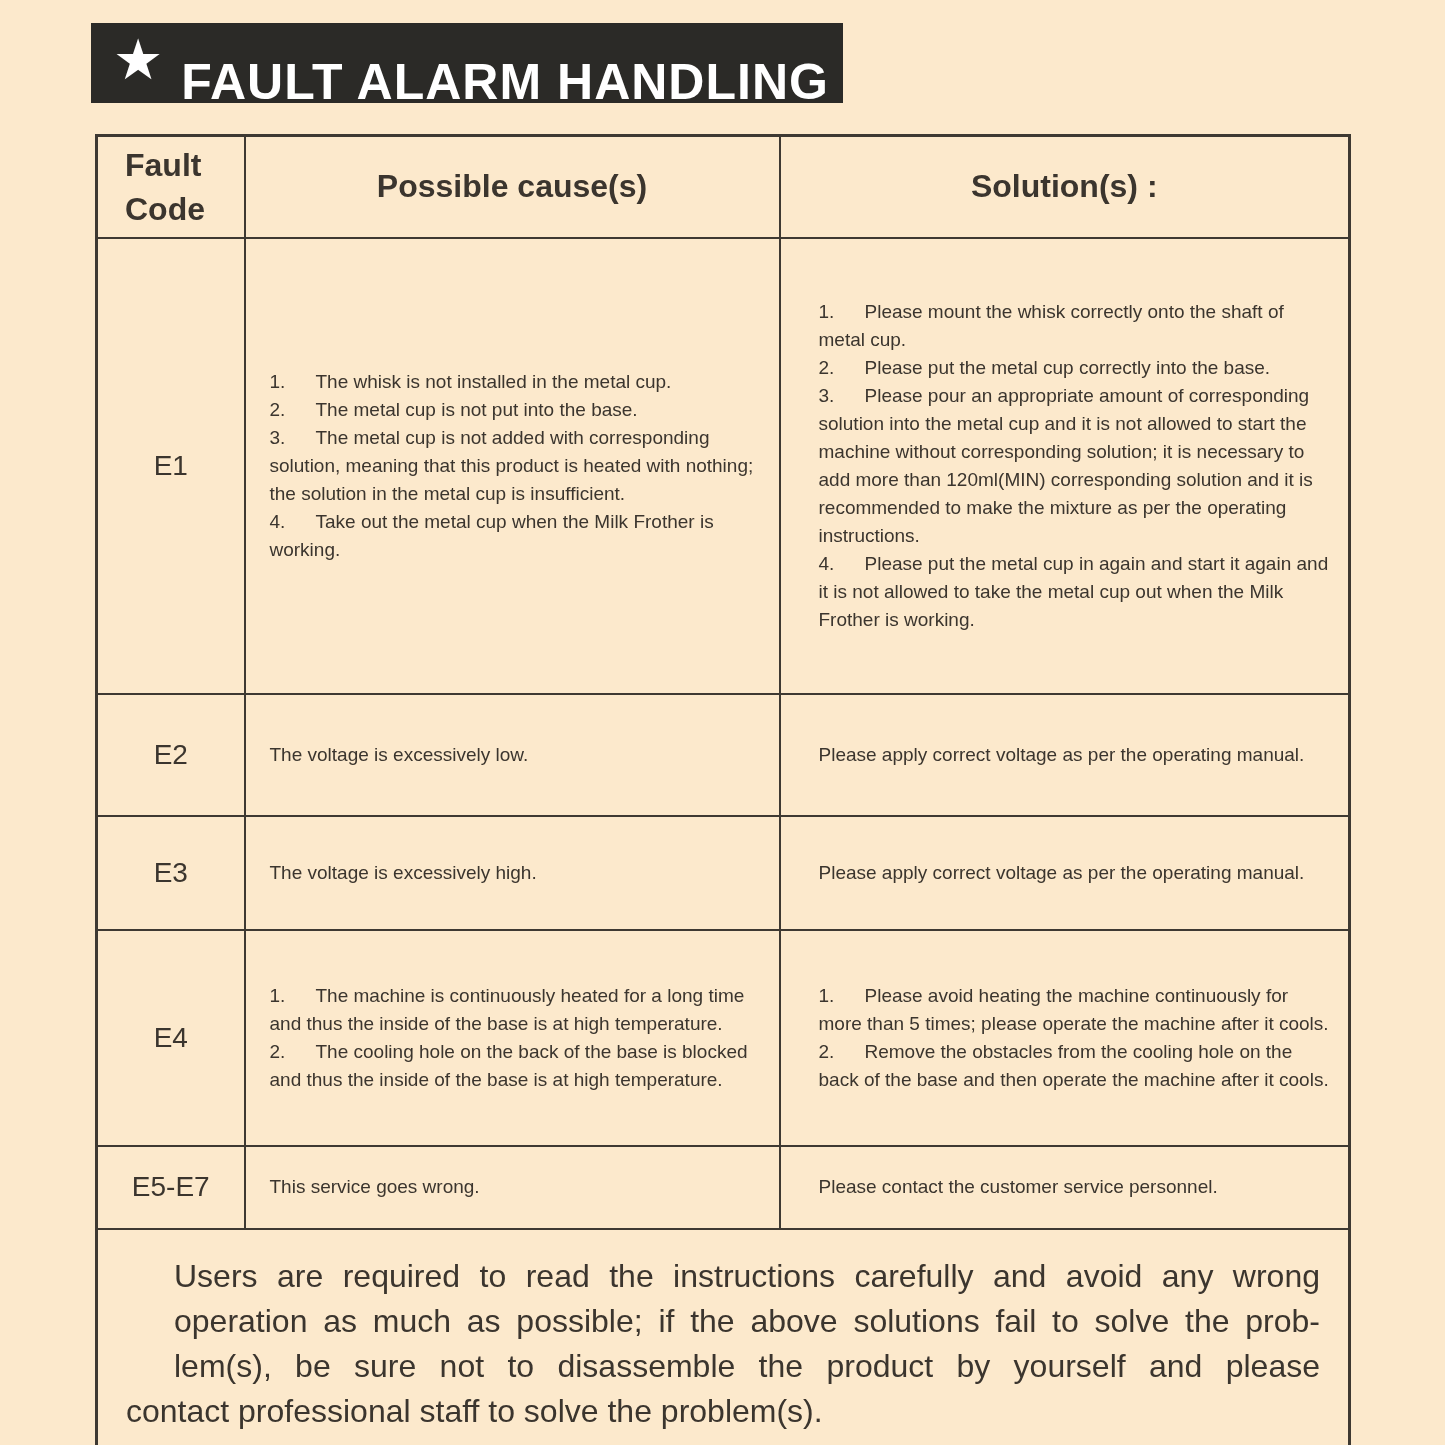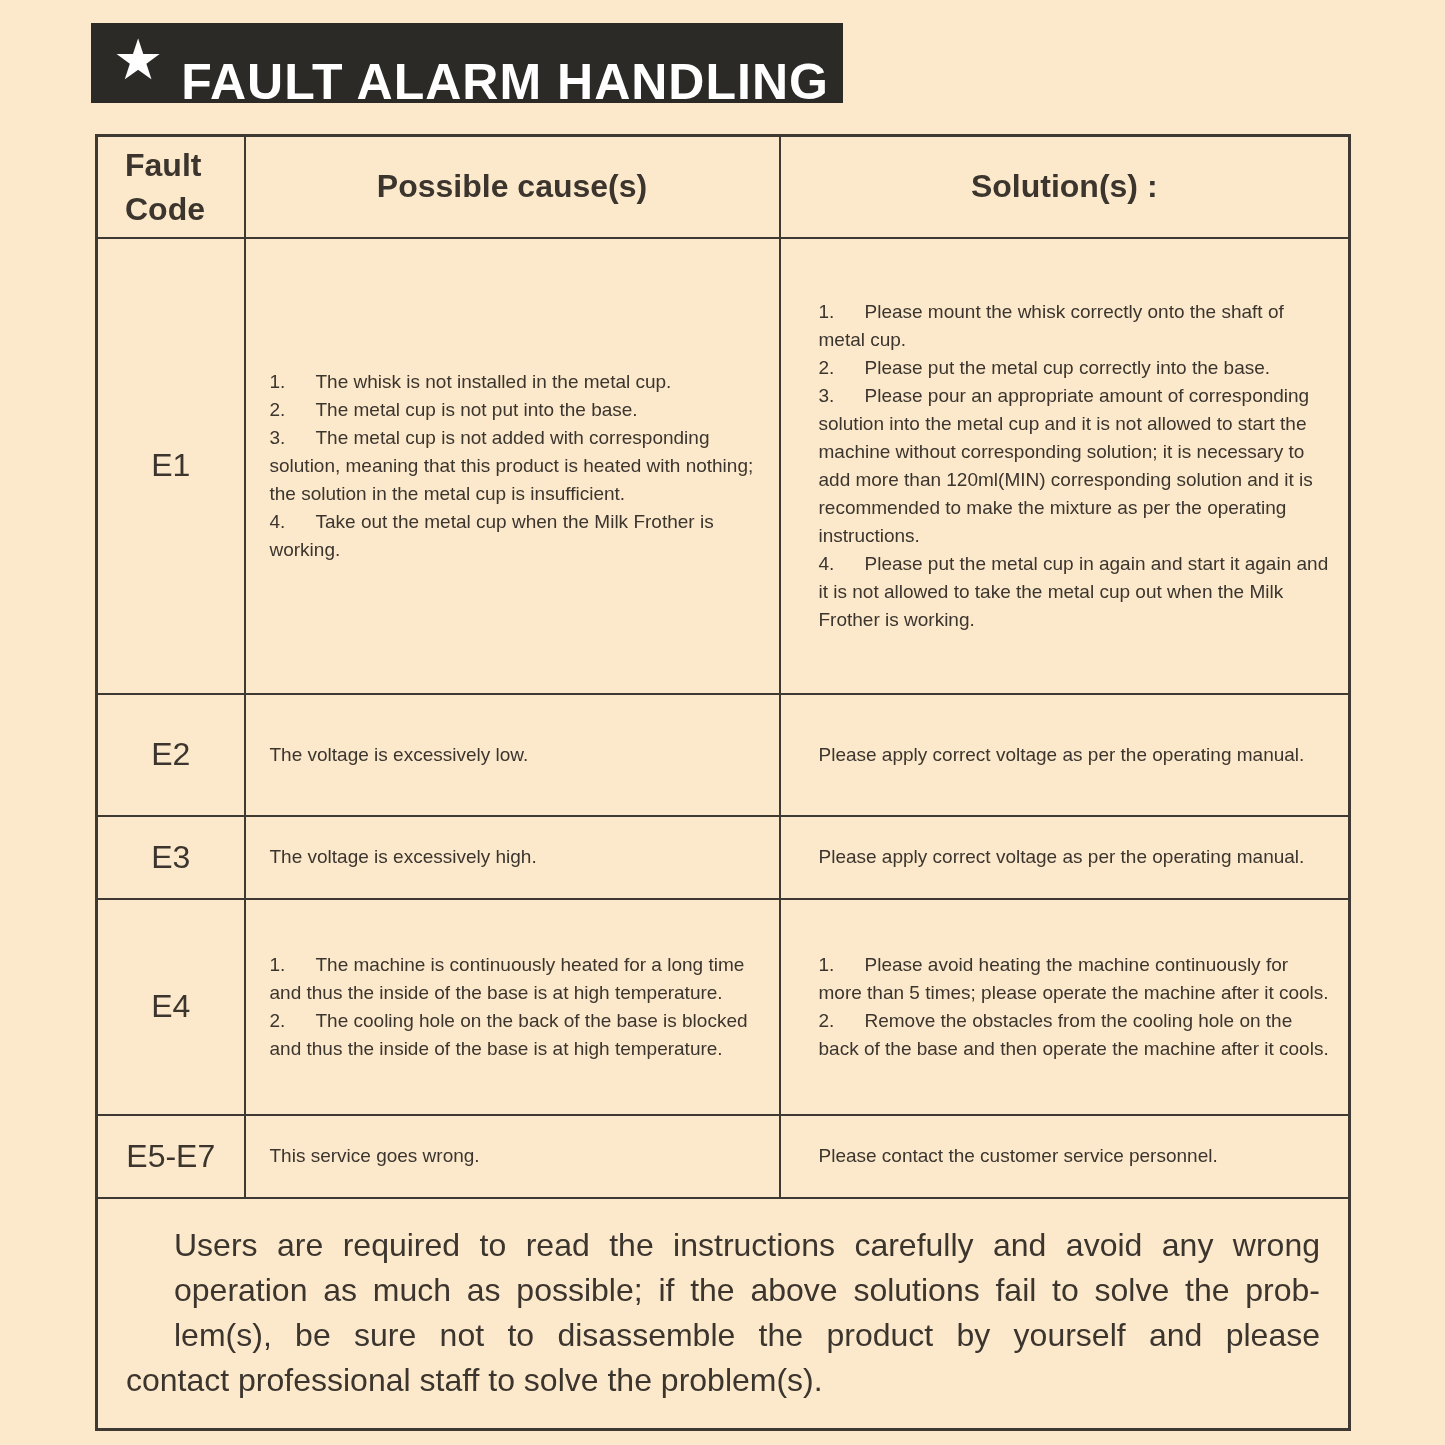--- a/index.html
+++ b/index.html
@@ -61,29 +61,29 @@
     vertical-align: middle;
   }
   th.th-fault {
     text-align: left;
     padding-left: 27px;
     line-height: 44px;
   }
   tr.r-head  { height: 102px; }
   tr.r-e1    { height: 456px; }
   tr.r-e2    { height: 122px;  }
-  tr.r-e3    { height: 83px;  }
+  tr.r-e3    { height: 114px;  }
   tr.r-e4    { height: 216px; }
   tr.r-e5    { height: 83px;  }
   tr.r-foot  { height: 232px; }
 
   td.code {
     text-align: center;
     vertical-align: middle;
-    font-size: 32px;
+    font-size: 28px;
   }
   td.cell {
     vertical-align: middle;
     font-size: 19px;
     line-height: 28px;
   }
   td.cell-cause { padding: 12px 8px 12px 24px; }
   td.cell-sol   { padding: 12px 16px 12px 38px; }
   .item { margin: 0; }
   .num  { display: inline-block; width: 46px; }

